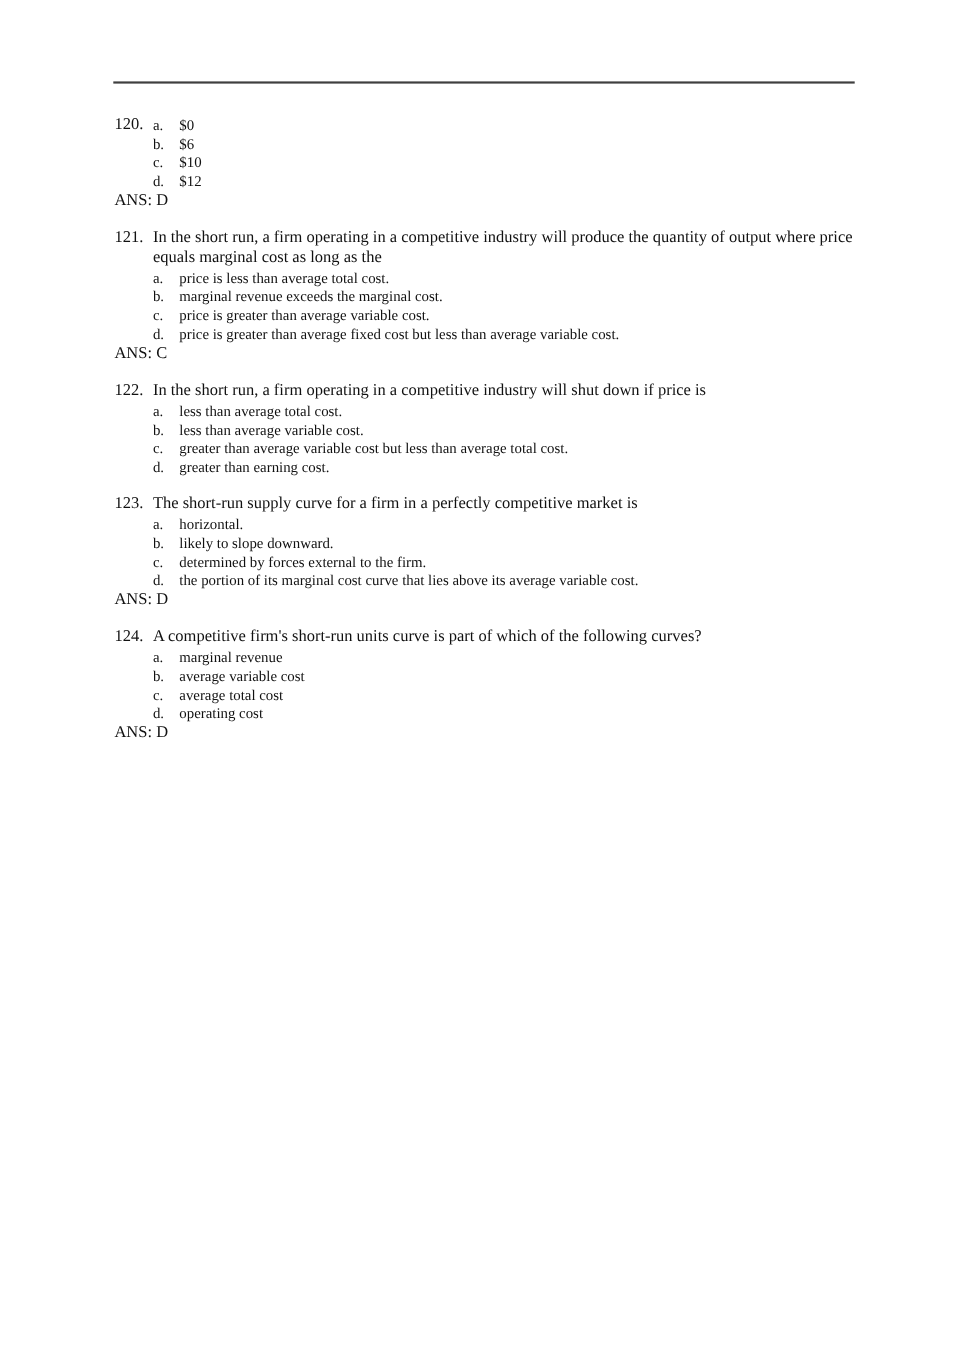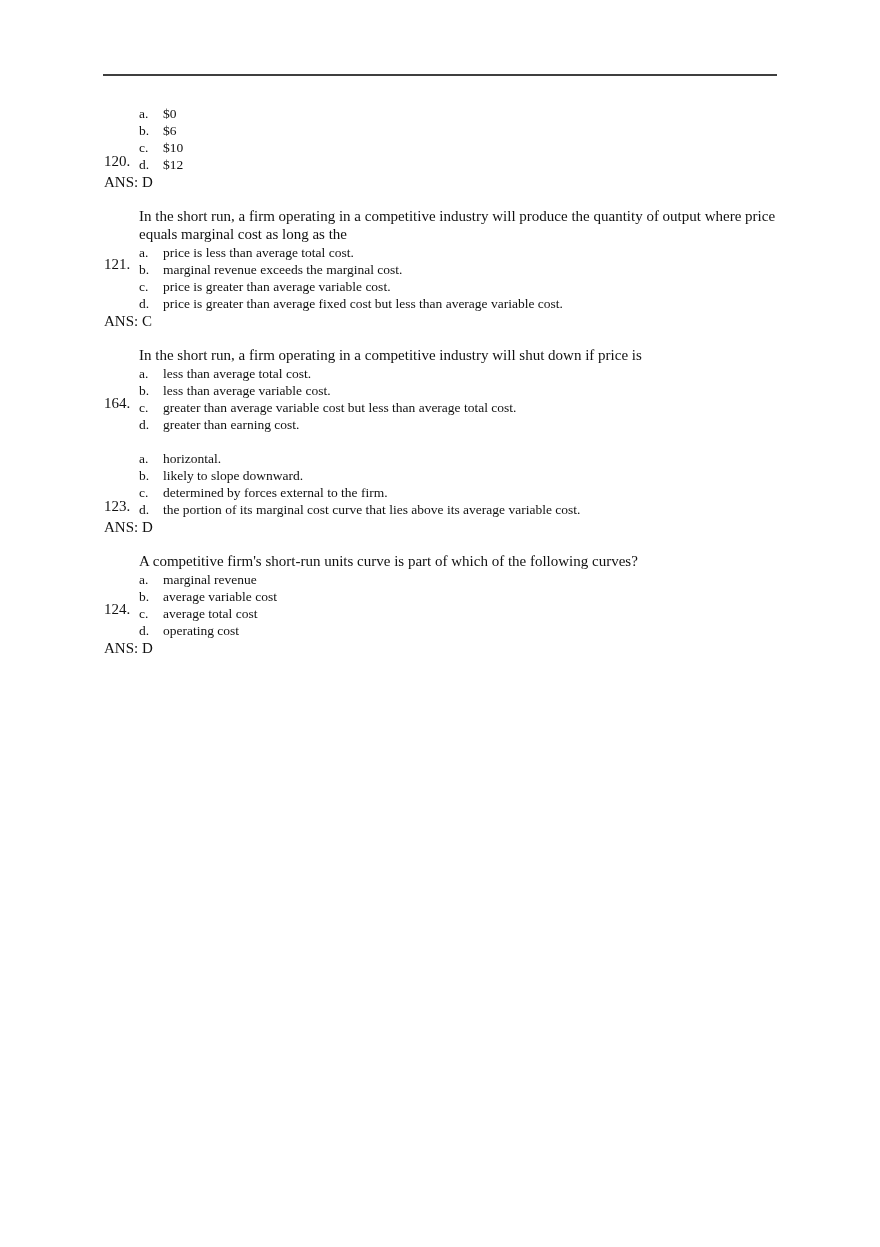--- a/index.html
+++ b/index.html
@@ -37,21 +37,20 @@
     margin: 0 0 16px 0;
   }
   .q-row {
     display: flex;
     align-items: flex-start;
   }
   .q-num {
     flex: 0 0 35px;
     font-size: 15px;
     line-height: 18px;
-    margin-top: 48px;
   }
   .q-body {
     flex: 1 1 auto;
     min-width: 0;
   }
   .q-text {
     font-size: 15px;
     line-height: 18px;
   }
   .choices {
@@ -137,21 +136,21 @@
     <span class="c-text">price is greater than average fixed cost but less than average variable cost.</span>
   </div>
 </div>
       </div>
     </div>
     <div class="q-answer"><span class="a-label">ANS:</span> <span class="a-value">C</span></div>
   </div>
 
   <div class="question-block">
     <div class="q-row">
-      <span class="q-num">164.</span>
+      <span class="q-num">122.</span>
       <div class="q-body">
         <div class="q-text">In the short run, a firm operating in a competitive industry will shut down if price is</div>
         <div class="choices">
   <div class="choice">
     <span class="c-letter">a.</span>
     <span class="c-text">less than average total cost.</span>
   </div>
 
   <div class="choice">
     <span class="c-letter">b.</span>
@@ -169,20 +168,21 @@
   </div>
 </div>
       </div>
     </div>
   </div>
 
   <div class="question-block">
     <div class="q-row">
       <span class="q-num">123.</span>
       <div class="q-body">
+        <div class="q-text">The short-run supply curve for a firm in a perfectly competitive market is</div>
         <div class="choices">
   <div class="choice">
     <span class="c-letter">a.</span>
     <span class="c-text">horizontal.</span>
   </div>
 
   <div class="choice">
     <span class="c-letter">b.</span>
     <span class="c-text">likely to slope downward.</span>
   </div>

